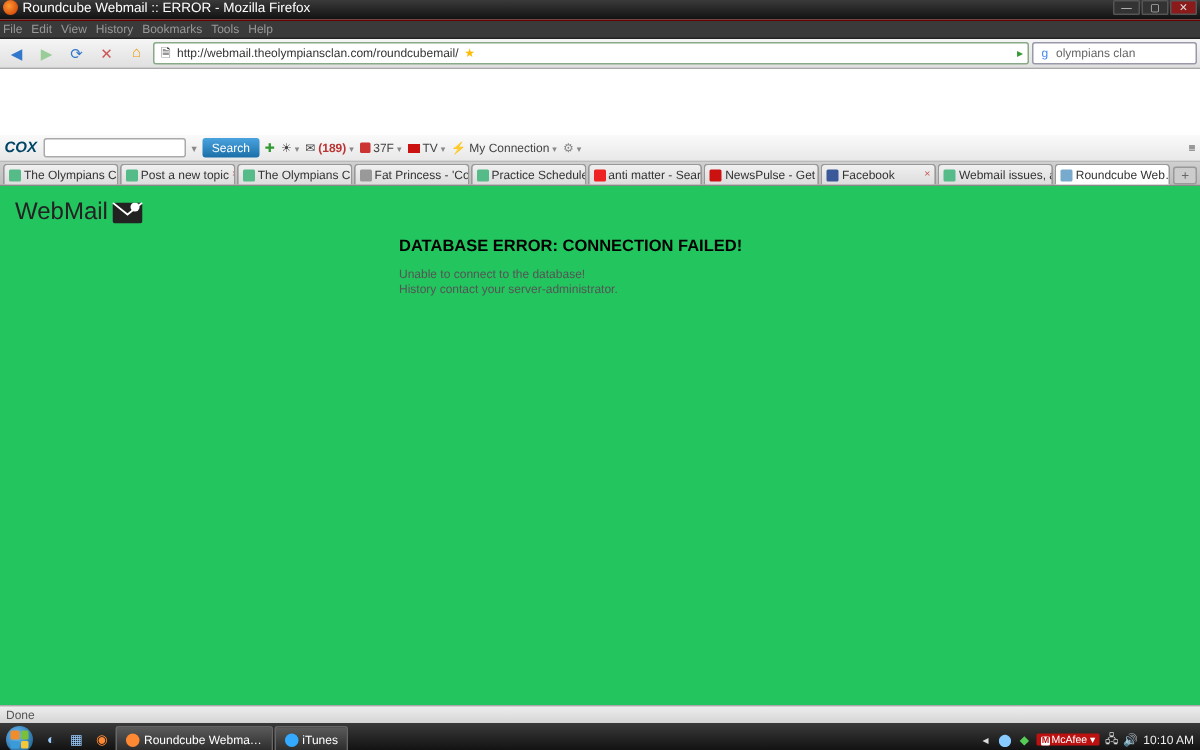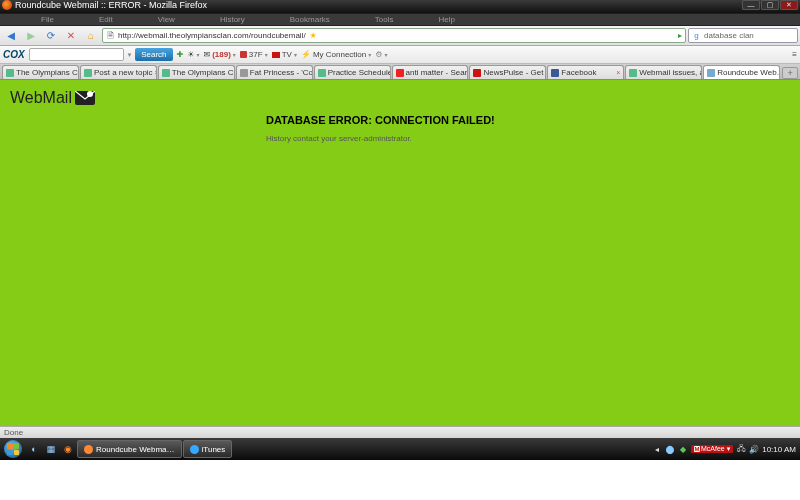--- a/index.html
+++ b/index.html
@@ -7,50 +7,50 @@
 
 
 .titlebar { height: 14px; background: linear-gradient(#3a3a3a,#111); color: #fff; display: flex; align-items: flex-start; padding: 0 2px; border-bottom: 1px solid #600; }
 .titlebar .ff-icon { width: 10px; height: 10px; background: radial-gradient(circle at 40% 40%, #ff9933, #cc3300); border-radius: 50%; margin-right: 3px; }
 .titlebar .title { flex: 1; font-size: 9px; }
 .winbtn { width: 18px; height: 10px; margin-left: 1px; border: 1px solid #555; background: #333; border-radius: 1px; display:flex; align-items:center; justify-content:center; font-size:7px; color:#ddd;}
 .winbtn.close { background: #8b1a1a; }
 
 
 .menubar { height: 12px; background: #3a3a3a; color: #888; display: flex; align-items: center; padding: 0 2px; font-size: 8px; gap: 6px; border-bottom:1px solid #222;}
-.menubar span { color:#999;margin-left:39px; }
+.menubar span { color:#999; }
 
 
 .navbar { height: 20px; background: linear-gradient(#f5f5f5,#e0e0e0); display: flex; align-items: center; padding: 0 2px; gap: 2px; border-bottom: 1px solid #aaa;}
 .nb-btn { width: 18px; height: 16px; display:flex; align-items:center; justify-content:center; font-size:10px; color:#37c; border-radius:2px; }
 .nb-btn.fwd { color:#9c9; }
 .urlbar { flex:1; height:15px; background:#fff; border:1px solid #8a8; border-radius:2px; display:flex; align-items:center; padding:0 3px; font-size:8px; color:#333; gap:3px;}
 .urlbar .goarrow { color:#393; margin-left:auto; }
 .searchbox { width:110px; height:15px; background:#fff; border:1px solid #99a; border-radius:2px; display:flex; align-items:center; padding:0 3px; font-size:8px; color:#666; gap:3px;}
 .tiny-icon { width:9px; height:9px; display:inline-flex; align-items:center; justify-content:center; font-size:8px;}
 
 
-.coxbar { height: 18px; background: linear-gradient(#fafafa,#e8e8e8); display:flex; align-items:center; padding:4px 3px; gap:4px; border-bottom:1px solid #bbb; font-size:8px; color:#444;}
+.coxbar { height: 18px; background: linear-gradient(#fafafa,#e8e8e8); display:flex; align-items:center; padding:4px 3px; gap:4px; border-bottom:1px solid #bbb; font-size:8px; color:#444;margin-top:44px;}
 .coxlogo { font-weight:bold; color:#046; font-size:10px; font-style:italic;}
 .coxsearch { width:95px; height:13px; border:1px solid #aaa; background:#fff; border-radius:2px;}
 .coxsearchbtn { height:13px; padding:0 6px; background:linear-gradient(#4aa3df,#1b6fa8); color:#fff; border-radius:2px; font-size:8px; display:flex; align-items:center;}
 .coxdrop::after{content:" ▾"; color:#888; font-size:6px;}
 .coxitem{display:flex;align-items:center;gap:2px;}
 .badge{color:#b33;font-weight:bold;}
 
 
 .tabstrip { height: 16px; background: linear-gradient(#d0d0d0,#bcbcbc); display:flex; align-items:flex-end; padding:0 2px; border-bottom:1px solid #888;}
 .tab { height:14px; max-width:90px; flex:1; background:linear-gradient(#f0f0f0,#ddd); border:1px solid #999; border-bottom:none; border-radius:3px 3px 0 0; margin-right:1px; display:flex; align-items:center; padding:0 3px; font-size:8px; color:#333; overflow:hidden; white-space:nowrap; gap:2px;}
 .tab.active { background:#fff; }
 .tab .favicon { width:8px; height:8px; flex-shrink:0; border-radius:1px;}
 .tab .x { margin-left:auto; color:#c55; font-size:7px; flex-shrink:0;}
 .newtab { width:16px; height:12px; background:#ccc; border:1px solid #999; border-radius:2px; display:flex; align-items:center; justify-content:center; font-size:9px; color:#666; margin-left:1px;}
 
 
-.content { height: 346px; background:#84cc16; position:relative;}
+.content { height: 346px; background:#22c55e; position:relative;}
 .wm-logo { position:absolute; left:10px; top:9px; display:flex; align-items:center; gap:3px;}
 .wm-logo .text { font-size:16px; color:#222;}
 .wm-logo .text .thin{font-weight:300;}
 .wm-logo .env { width:20px; height:14px; position:relative;}
 .wm-logo .env svg{display:block;}
 .errblock { position:absolute; left:266px; top:34px; width:250px;}
 .errblock .hdr { font-size:11px; font-weight:bold; color:#000; line-height:1.25; margin-bottom:6px;}
 .errblock .msg { font-size:8px; color:#555; line-height:1.3;}
 
 
@@ -97,21 +97,21 @@
   <div class="nb-btn" style="color:#c55">✕</div>
   <div class="nb-btn" style="color:#e90">⌂</div>
   <div class="urlbar">
     <span class="tiny-icon">🗎</span>
     <span>http://webmail.theolympiansclan.com/roundcubemail/</span>
     <span class="tiny-icon" style="color:#fb0">★</span>
     <span class="goarrow">▸</span>
   </div>
   <div class="searchbox">
     <span class="tiny-icon" style="color:#4285f4">g</span>
-    <span>database clan</span>
+    <span>olympians clan</span>
   </div>
 </div>
 
 <div class="coxbar">
   <span class="coxlogo">COX</span>
   <div class="coxsearch"></div>
   <span style="font-size:7px;color:#888">▾</span>
   <div class="coxsearchbtn">
       <span>Search</span>
     </div>
@@ -198,20 +198,21 @@
       <svg width="20" height="14" viewBox="0 0 20 14">
           <rect x="0" y="0" width="20" height="14" rx="2" fill="#222"></rect>
           <path d="M0 0 L10 8 L20 0" stroke="#fff" stroke-width="1.2" fill="none"></path>
           <circle cx="15" cy="3" r="3" fill="#fff"></circle>
         </svg>
     </span>
   </div>
   <div class="errblock">
     <div class="hdr">DATABASE ERROR: CONNECTION FAILED!</div>
     <div class="msg">
+      <div>Unable to connect to the database!</div>
       <div>History contact your server-administrator.</div>
     </div>
   </div>
 </div>
 
 <div class="statusbar">
   <span>Done</span>
 </div>
 
 <div class="taskbar">

